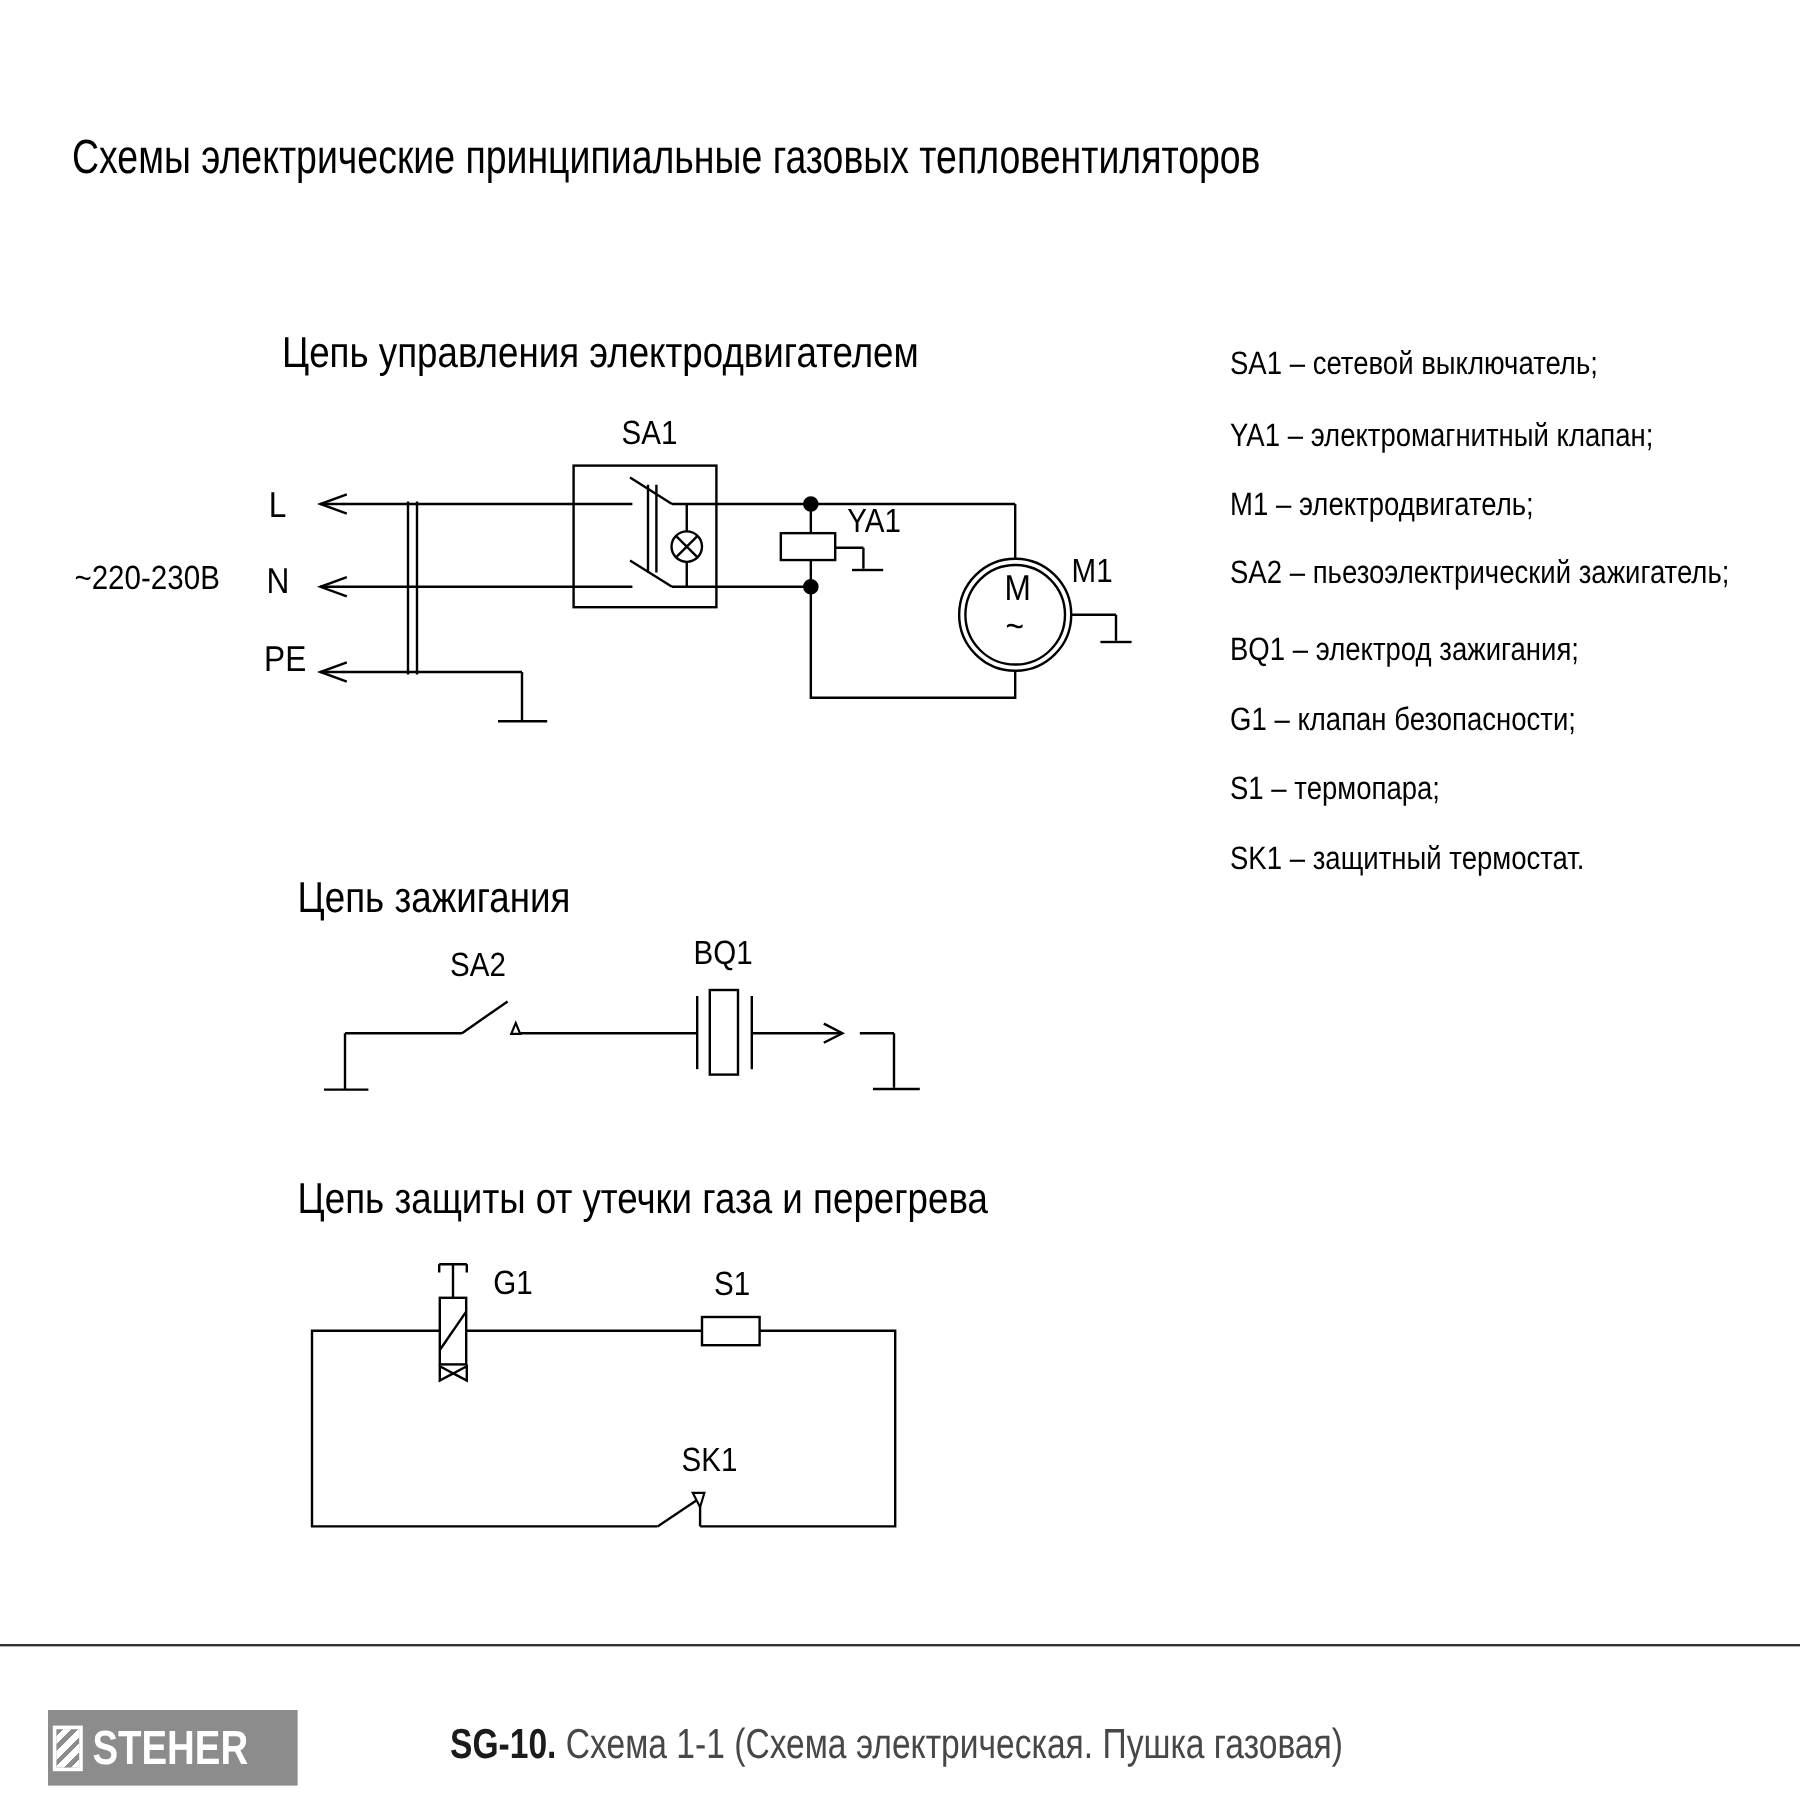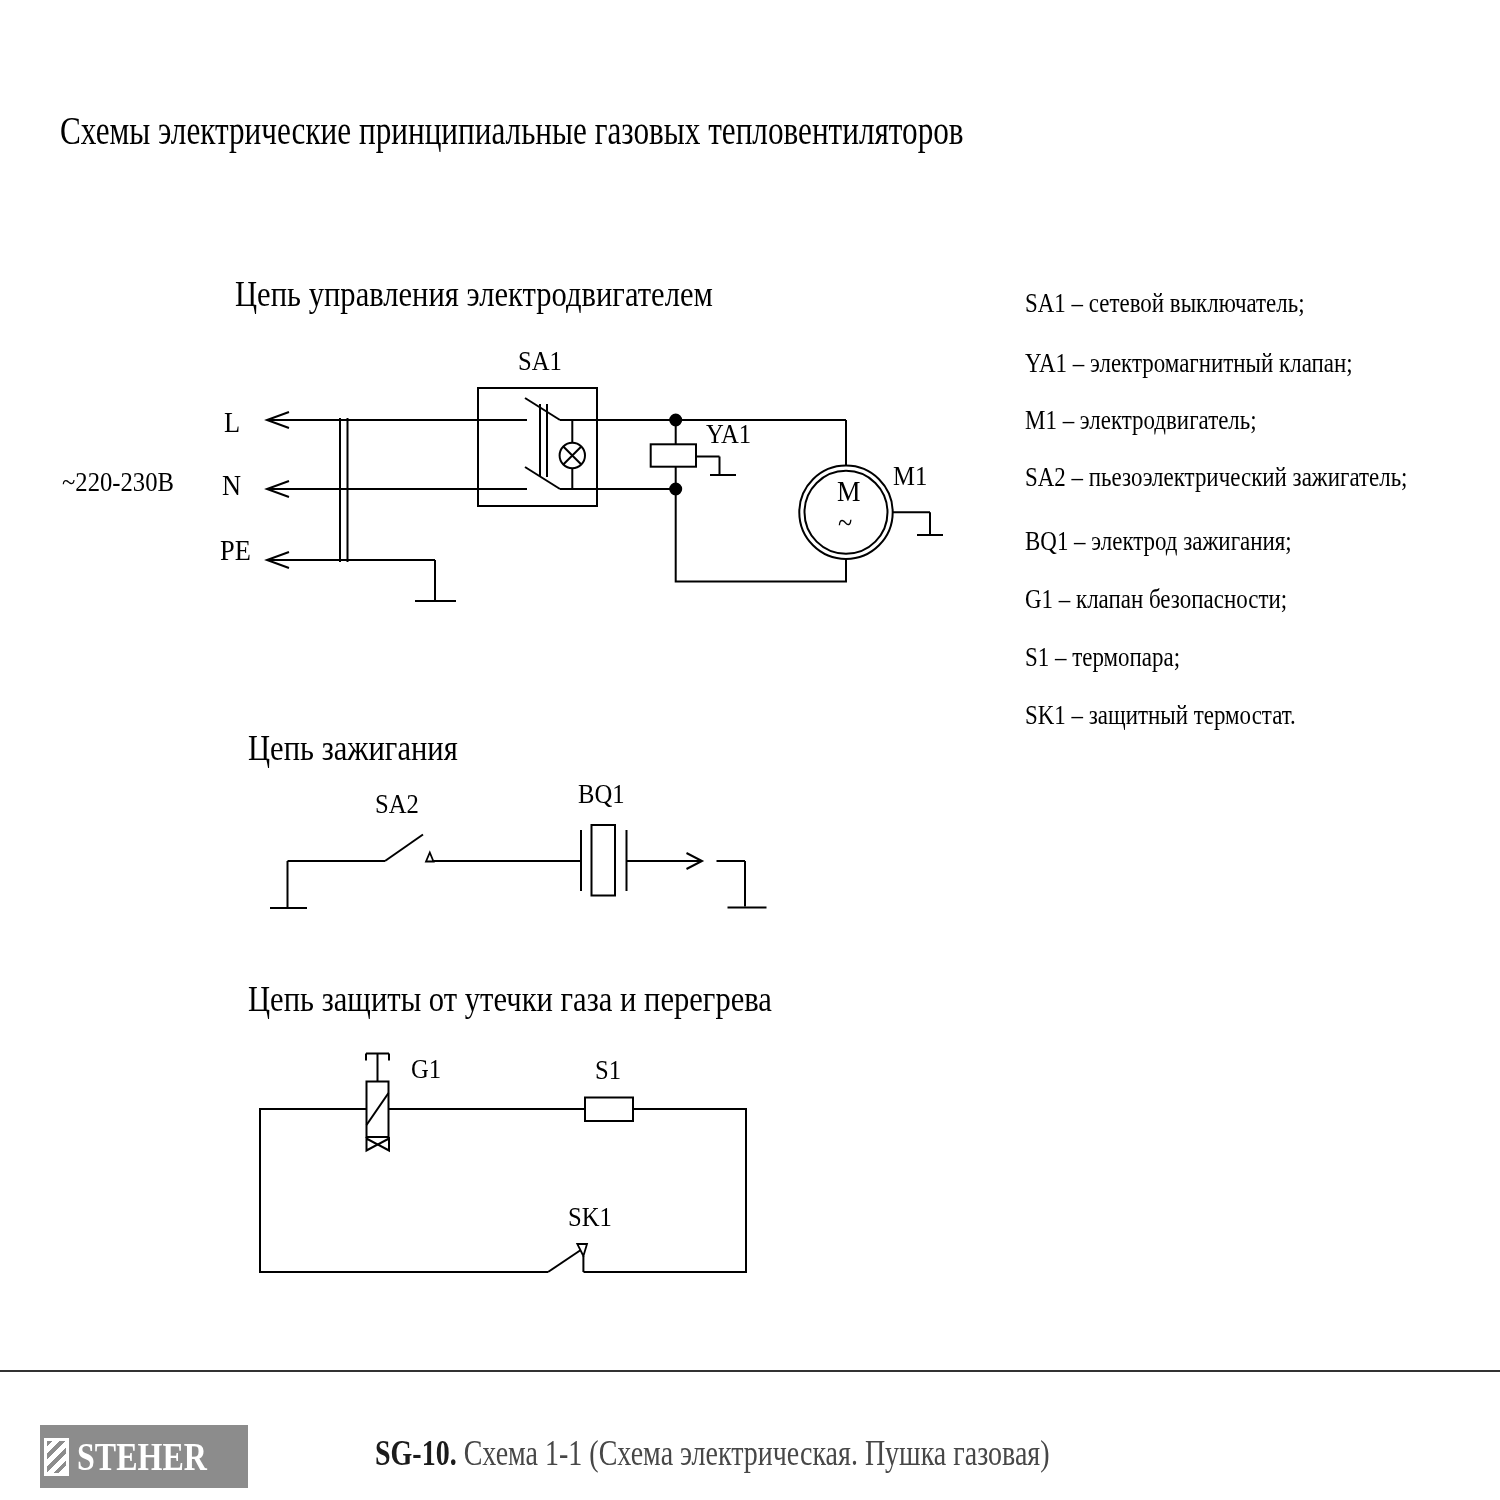--- a/index.html
+++ b/index.html
@@ -1,17 +1,17 @@
 <!DOCTYPE html>
 <html><head>
 <meta charset="utf-8">
 <style>
   html,body{margin:0;padding:0;background:#fff;}
   .page{position:relative;width:1500px;height:1500px;background:#ffffff;overflow:hidden;
-        font-family:Liberation Serif, serif;color:#000;}
+        font-family:Liberation Sans, sans-serif;color:#000;}
   .t{position:absolute;white-space:nowrap;line-height:1;transform-origin:0 0;transform:scaleX(0.83);}
   .title-main{font-size:40px;transform:scaleX(0.78);}
   .title-sec{font-size:36px;transform:scaleX(0.85);}
   .lbl{font-size:28px;transform:scaleX(0.88);}
   .wire-lbl{font-size:30px;transform:scaleX(0.88);}
   .legend-row{position:absolute;left:1025px;font-size:27px;white-space:nowrap;line-height:1;
               transform-origin:0 0;transform:scaleX(0.85);}
   svg.schem{position:absolute;left:0;top:0;}
   .divider{position:absolute;left:0;top:1370px;width:1500px;height:2px;background:#333;}
   .logo{position:absolute;left:40px;top:1425px;width:208px;height:63px;background:#8c8c8c;

